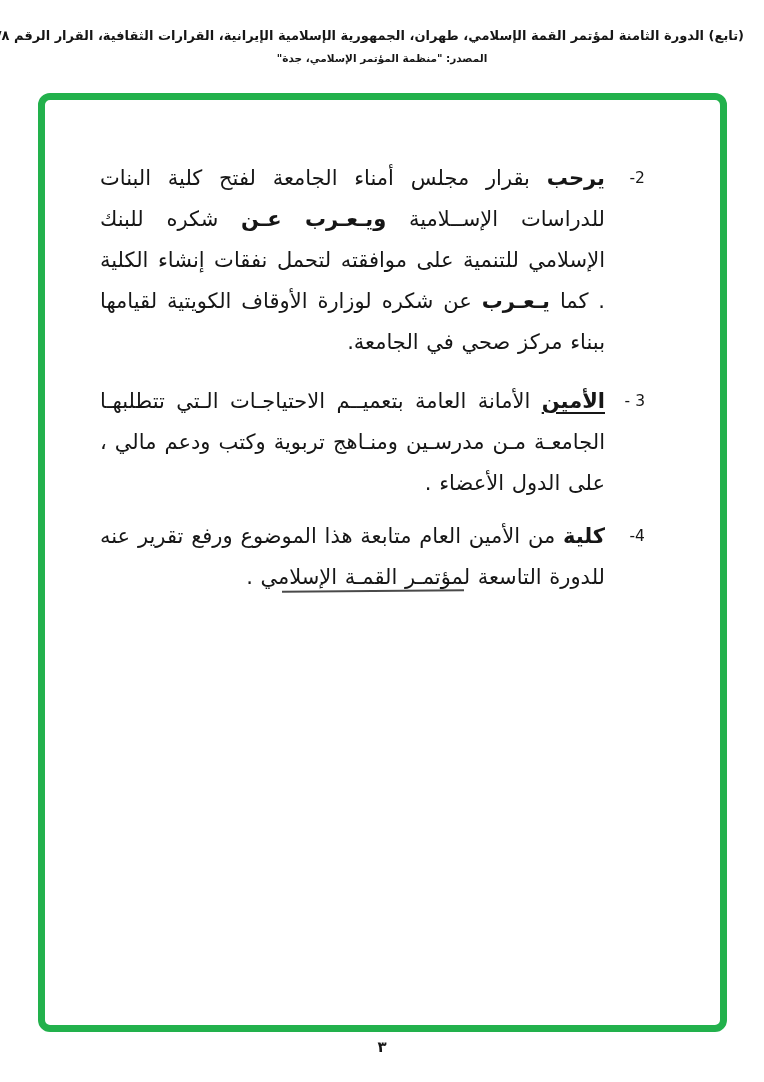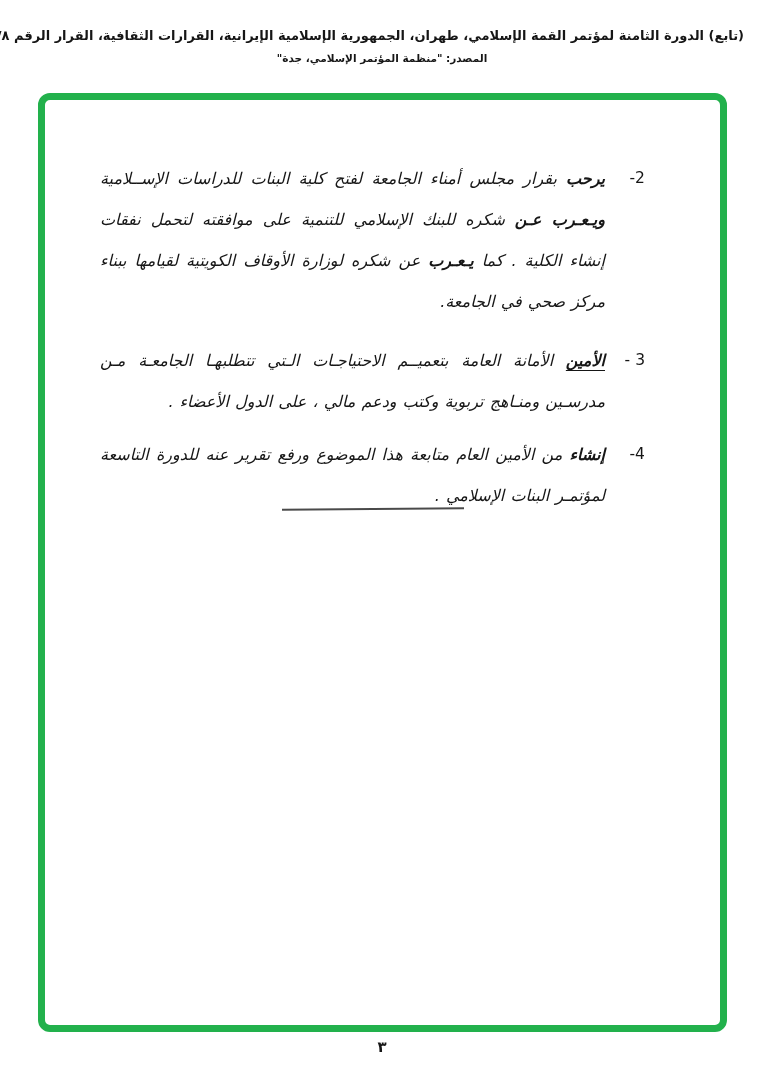--- a/index.html
+++ b/index.html
@@ -68,25 +68,24 @@
     flex: none;
     width: 30px;
     direction: ltr;
     text-align: right;
     font-size: 15.5px;
     line-height: 41px;
     font-weight: normal;
   }
   .text {
     flex: 1;
-    font-size: 16px;
+    font-size: 21px;
     line-height: 41px;
     text-align: justify;
     word-spacing: 1px;
-    font-style: italic;
   }
   .seg-bold { font-weight: bold; }
   .seg-underline { text-decoration: underline; text-underline-offset: 4px; }
 
   .divider {
     width: 182px;
     height: 0;
     border-top: 2px solid #4a4a4a;
     margin: -8px auto 0 auto;
     transform: rotate(-0.4deg);
@@ -117,20 +116,20 @@
         <div class="item">
           <div class="num">-2</div>
           <div class="text"><span class="seg-bold">يرحب</span><span> بقرار مجلس أمناء الجامعة لفتح كلية البنات للدراسات الإســلامية </span><span class="seg-bold">ويـعـرب عـن</span><span> شكره للبنك الإسلامي للتنمية على موافقته لتحمل نفقات إنشاء الكلية .  كما </span><span class="seg-bold">يـعـرب</span><span> عن شكره لوزارة الأوقاف الكويتية لقيامها ببناء مركز صحي في الجامعة.</span></div>
         </div>
         <div class="item">
           <div class="num">- 3</div>
           <div class="text"><span class="seg-bold seg-underline">الأمين</span><span> الأمانة العامة بتعميــم الاحتياجـات الـتي تتطلبهـا الجامعـة مـن مدرسـين ومنـاهج تربوية وكتب ودعم مالي ، على الدول الأعضاء .</span></div>
         </div>
         <div class="item">
           <div class="num">-4</div>
-          <div class="text"><span class="seg-bold">إنشاء</span><span> من الأمين العام متابعة هذا الموضوع ورفع تقرير عنه للدورة التاسعة لمؤتمـر البنات الإسلامي .</span></div>
+          <div class="text"><span class="seg-bold">كلية</span><span> من الأمين العام متابعة هذا الموضوع ورفع تقرير عنه للدورة التاسعة لمؤتمـر القمـة الإسلامي .</span></div>
         </div>
       </div>
     <div class="divider"></div>
   </div>
 </div>
 
 <div class="page-number">٣</div>
 
 </body></html>

